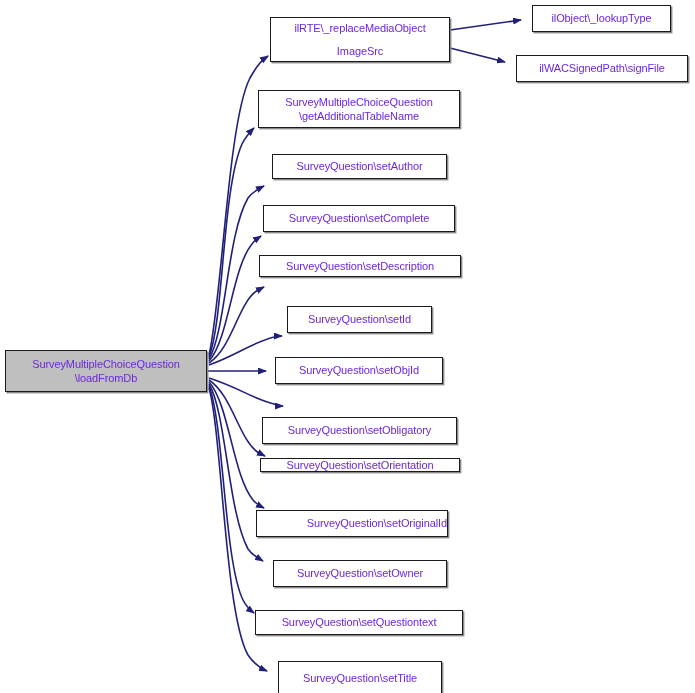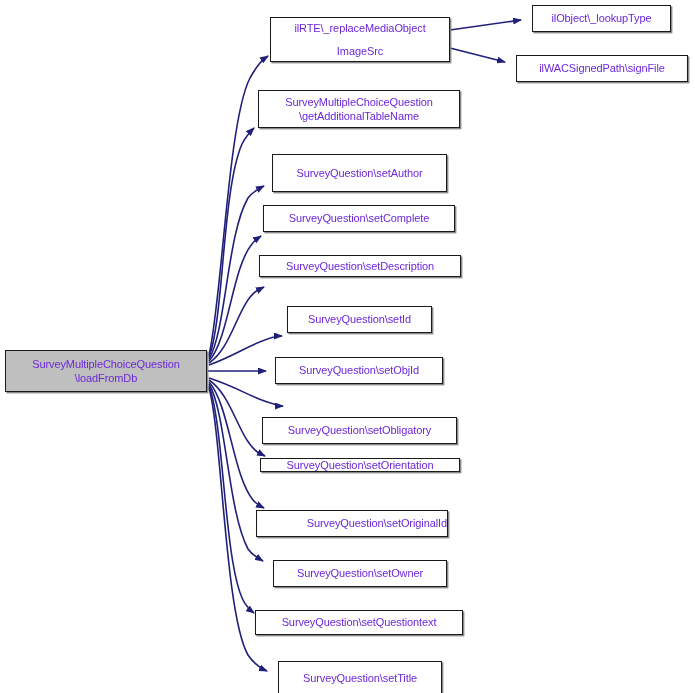--- a/index.html
+++ b/index.html
@@ -77,21 +77,21 @@
         <path d="M 450 48 L 505 62" fill="none" stroke="#20207a" stroke-width="1.6" marker-end="url(#arrowhead)"></path>
       </g>
   </svg>
 
   <div id="nodes-group">
       <div class="node root" style="left: 5px; top: 350px; width: 202px; height: 42px;"><span class="node-line">SurveyMultipleChoiceQuestion</span><span class="node-line">\loadFromDb</span></div>
       <div class="node" style="left: 270px; top: 17px; width: 180px; height: 45px; gap: 8px;"><span class="node-line">ilRTE\_replaceMediaObject</span><span class="node-line">ImageSrc</span></div>
       <div class="node" style="left: 532px; top: 5px; width: 139px; height: 27px;"><span class="node-line">ilObject\_lookupType</span></div>
       <div class="node" style="left: 516px; top: 55px; width: 172px; height: 27px; justify-content: center;"><span class="node-line">ilWACSignedPath\signFile</span></div>
       <div class="node" style="left: 258px; top: 90px; width: 202px; height: 38px;"><span class="node-line">SurveyMultipleChoiceQuestion</span><span class="node-line">\getAdditionalTableName</span></div>
-      <div class="node" style="left: 272px; top: 154px; width: 175px; height: 38px;"><span class="node-line">SurveyQuestion\setAuthor</span></div>
+      <div class="node" style="left: 272px; top: 154px; width: 175px; height: 25px;"><span class="node-line">SurveyQuestion\setAuthor</span></div>
       <div class="node" style="left: 263px; top: 205px; width: 192px; height: 27px;"><span class="node-line">SurveyQuestion\setComplete</span></div>
       <div class="node" style="left: 259px; top: 255px; width: 202px; height: 22px; justify-content: center;"><span class="node-line">SurveyQuestion\setDescription</span></div>
       <div class="node" style="left: 287px; top: 306px; width: 145px; height: 27px;"><span class="node-line">SurveyQuestion\setId</span></div>
       <div class="node" style="left: 275px; top: 357px; width: 168px; height: 27px;"><span class="node-line">SurveyQuestion\setObjId</span></div>
       <div class="node" style="left: 262px; top: 408px; width: 195px; height: 27px; margin-top: 9px;"><span class="node-line">SurveyQuestion\setObligatory</span></div>
       <div class="node" style="left: 260px; top: 458px; width: 200px; height: 14px;"><span class="node-line">SurveyQuestion\setOrientation</span></div>
       <div class="node" style="left: 256px; top: 510px; width: 192px; height: 27px; align-items: flex-end;"><span class="node-line">SurveyQuestion\setOriginalId</span></div>
       <div class="node" style="left: 273px; top: 560px; width: 174px; height: 27px;"><span class="node-line">SurveyQuestion\setOwner</span></div>
       <div class="node" style="left: 255px; top: 610px; width: 208px; height: 25px;"><span class="node-line">SurveyQuestion\setQuestiontext</span></div>
       <div class="node" style="left: 278px; top: 661px; width: 164px; height: 35px; text-align: center;"><span class="node-line">SurveyQuestion\setTitle</span></div>

